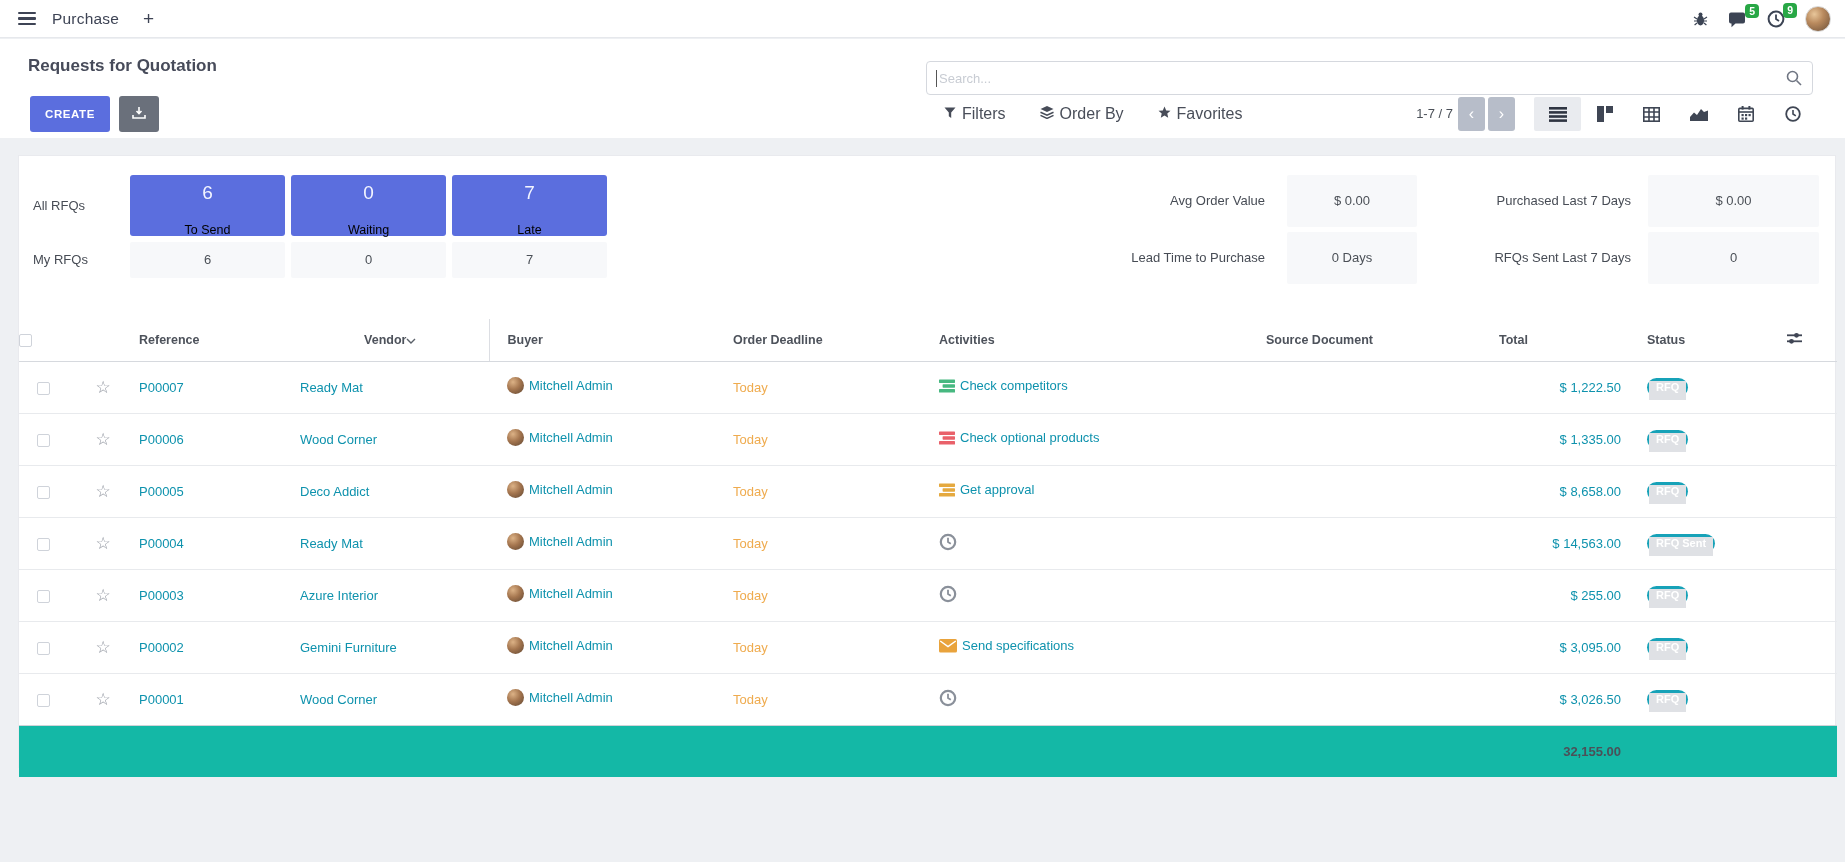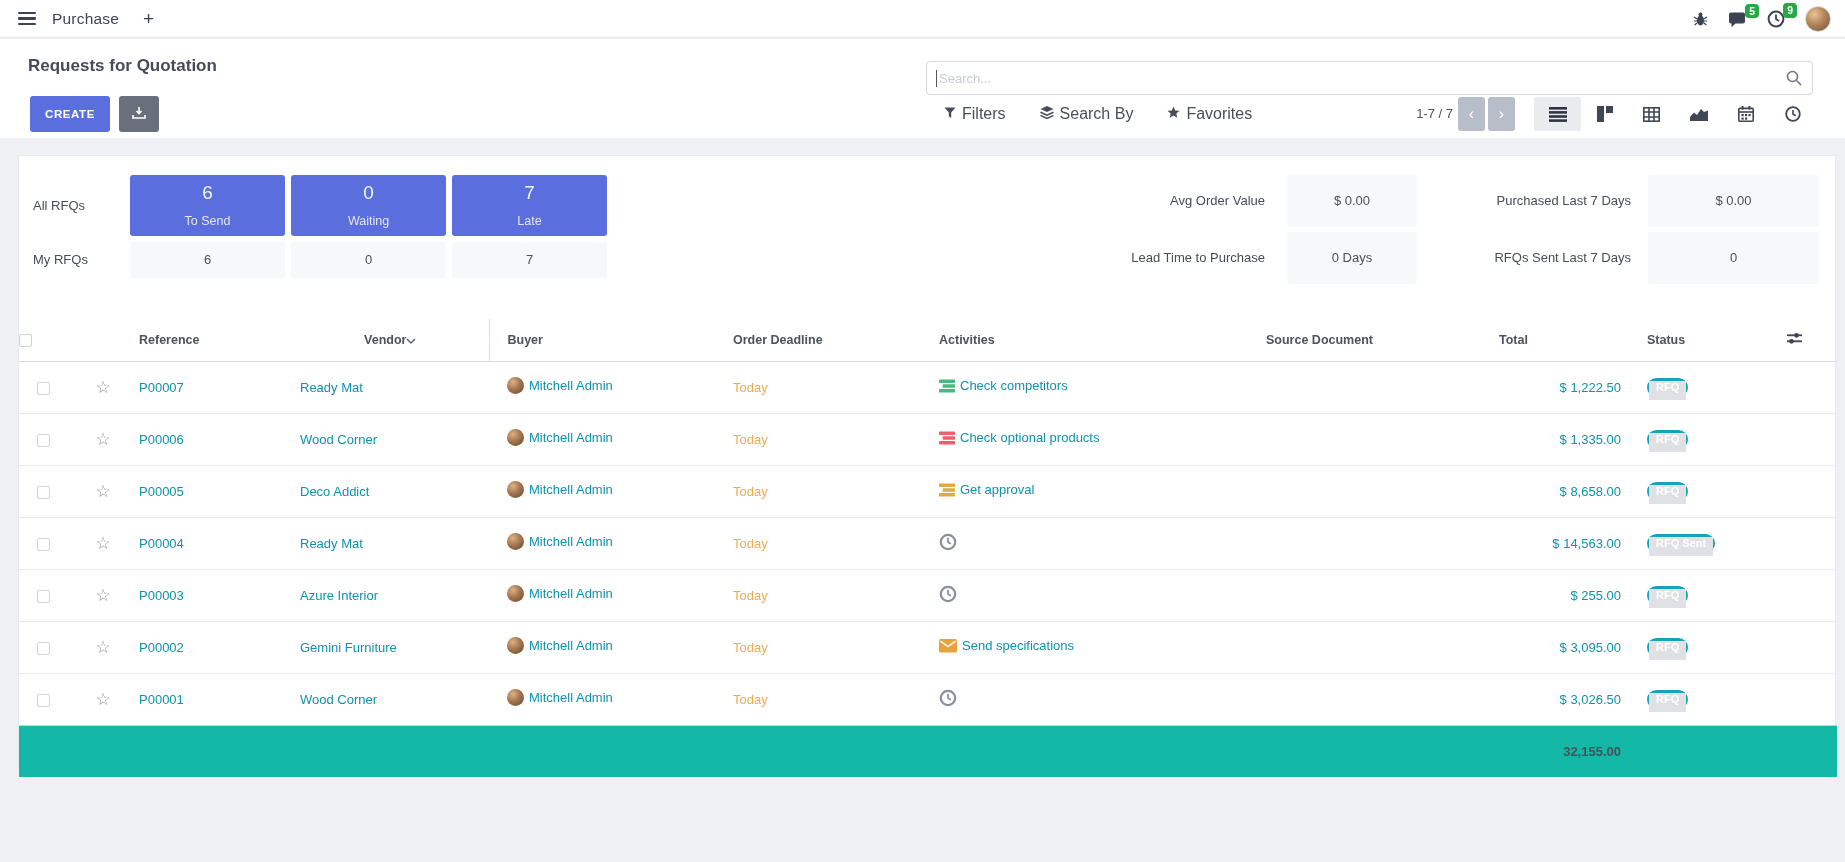--- a/index.html
+++ b/index.html
@@ -52,21 +52,21 @@
   .panel { position:absolute; top:155px; left:18px; width:1818px; height:613px; background:#ffffff;
            border:1px solid #e9eaee; }
 
   
   .dash-label { position:absolute; font-size:13px; color:#474c55; }
   .lbl-all { left:14px; top:19px; height:61px; line-height:61px; }
   .lbl-my  { left:14px; top:86px; height:36px; line-height:36px; }
   .kpi-card { position:absolute; top:19px; width:155px; height:61px; background:#5b6ede; border-radius:3px;
               color:#f3f5ff; text-align:center; cursor:pointer; }
   .kpi-card .num { display:block; font-size:19px; margin-top:7px; }
-  .kpi-card .cap { display:block; font-size:12.5px; margin-top:10px; color:#e5e5e5; }
+  .kpi-card .cap { display:block; font-size:12.5px; margin-top:19px; color:#000000; }
   .card-0 { left:111px; } .card-1 { left:272px; } .card-2 { left:433px; }
   .my-cell { position:absolute; top:86px; width:155px; height:36px; background:#f7f8fa; border-radius:2px;
              text-align:center; line-height:36px; font-size:13px; color:#4b5057; }
   .my-0 { left:111px; } .my-1 { left:272px; } .my-2 { left:433px; }
   .kpi-lbl { position:absolute; height:52px; line-height:52px; font-size:13px; color:#474c55; text-align:right; }
   .kpi-lbl-0 { left:1020px; top:19px; width:226px; }
   .kpi-lbl-1 { left:1380px; top:19px; width:232px; }
   .kpi-lbl-2 { left:1020px; top:76px; width:226px; }
   .kpi-lbl-3 { left:1380px; top:76px; width:232px; }
   .kpi-val { position:absolute; height:52px; line-height:52px; background:#f7f8fa; border-radius:2px;
@@ -186,21 +186,21 @@
         <span>Filters</span>
       </span>
       <span class="filter-item">
         <span>
           <svg width="14" height="13" viewBox="0 0 14 13">
               <path d="M7 0 L13.5 3 L7 6 L0.5 3 Z" fill="#474c58"></path>
               <path d="M0.5 6.2 L7 9.2 L13.5 6.2" stroke="#474c58" stroke-width="1.5" fill="none"></path>
               <path d="M0.5 9.4 L7 12.4 L13.5 9.4" stroke="#474c58" stroke-width="1.5" fill="none"></path>
             </svg>
         </span>
-        <span>Search By</span>
+        <span>Order By</span>
       </span>
       <span class="filter-item">
         <span>
           <svg width="13" height="13" viewBox="0 0 13 13">
               <path d="M6.5 0.5 L8.2 4.4 L12.5 4.8 L9.3 7.6 L10.2 11.8 L6.5 9.6 L2.8 11.8 L3.7 7.6 L0.5 4.8 L4.8 4.4 Z" fill="#474c58"></path>
             </svg>
         </span>
         <span>Favorites</span>
       </span>
     </div>

